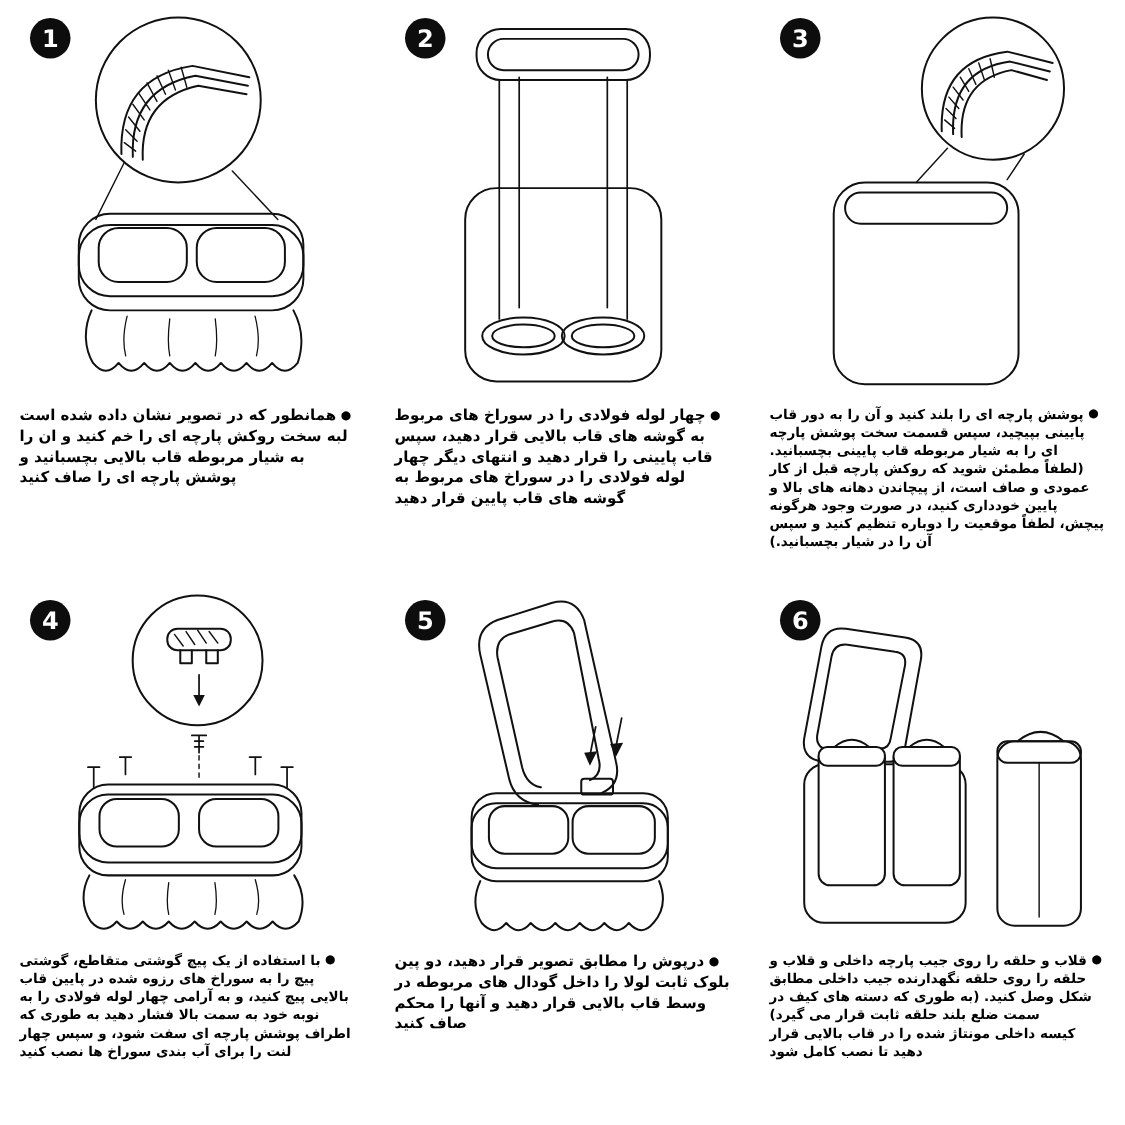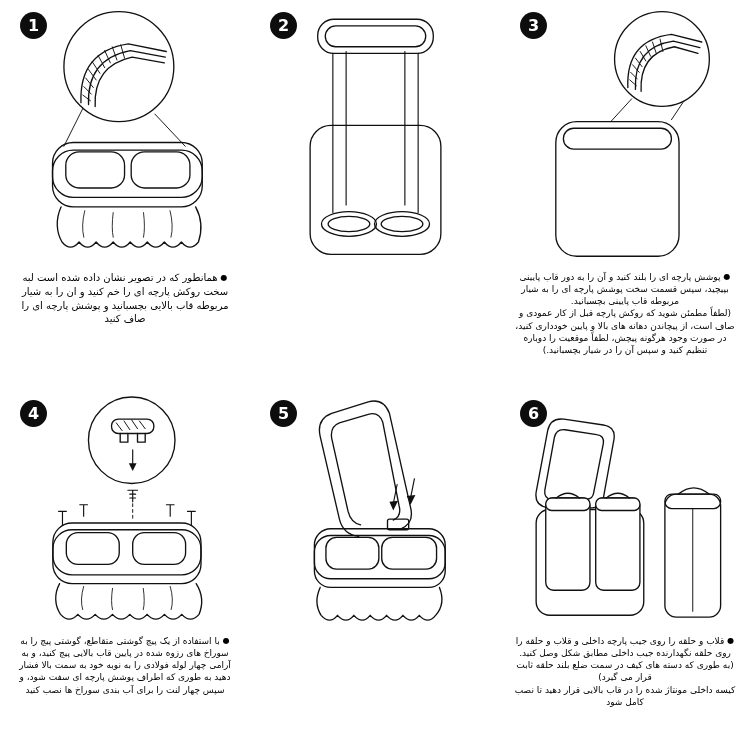--- a/index.html
+++ b/index.html
@@ -4,21 +4,21 @@
 <style>
   *{box-sizing:border-box}
   html,body{margin:0;padding:0}
   body{width:750px;height:750px;background:#ffffff;font-family:"DejaVu Sans",sans-serif;color:#000}
   .sheet{width:750px;height:750px;display:grid;grid-template-columns:250px 250px 250px;grid-template-rows:388px 362px;padding-top:4px}
   .panel{position:relative;display:flex;flex-direction:column;align-items:center}
   .badge{position:absolute;top:8px;left:20px;width:27px;height:27px;border-radius:50%;background:#0d0d0d;color:#fff;font-weight:bold;font-size:16px;display:flex;align-items:center;justify-content:center;z-index:2}
   .figure{flex:0 0 auto;display:flex;justify-content:center;align-items:flex-start;width:100%}
   .row1 .figure{height:262px}
   .row2 .figure{height:238px}
-  .caption{margin:5px 13px 0;direction:rtl;text-align:center;font-weight:normal;font-size:10px;line-height:1.38}
+  .caption{margin:5px 13px 0;direction:rtl;text-align:left;font-weight:bold;font-size:10px;line-height:1.38}
   .caption .txt{white-space:pre-line}
   .bullet{font-size:8px;margin-left:3px;vertical-align:1px}
   .cap-sm{font-size:9px;line-height:1.35}
   svg{display:block}
   .ln{fill:none;stroke:#111;stroke-width:1.4;stroke-linecap:round;stroke-linejoin:round}
 </style>
 </head>
 <body>
 
 <div class="sheet">
@@ -63,20 +63,21 @@
           <rect x="36" y="128" width="138" height="136" rx="22"></rect>
           <g>
             <ellipse cx="77" cy="232" rx="29" ry="13"></ellipse>
             <ellipse cx="77" cy="232" rx="22" ry="8"></ellipse>
             <ellipse cx="133" cy="232" rx="29" ry="13"></ellipse>
             <ellipse cx="133" cy="232" rx="22" ry="8"></ellipse>
           </g>
         </g>
       </svg>
     </div>
+    <p class="caption"><span class="bullet">●</span><span class="txt">چهار لوله فولادی را در سوراخ های مربوط به گوشه های قاب بالایی قرار دهید، سپس قاب پایینی را قرار دهید و انتهای دیگر چهار لوله فولادی را در سوراخ های مربوط به گوشه های قاب پایین قرار دهید</span></p>
   </section>
 
   <section class="panel row1">
     <div class="badge">3</div>
     <div class="figure">
       <svg viewBox="0 0 230 272" width="218" height="258">
         <g class="ln">
           <circle cx="154" cy="58" r="50"></circle>
           <path d="M118 88 Q116 38 164 32 L196 40"></path>
           <path d="M126 90 Q124 45 166 39 L194 46"></path>
@@ -143,20 +144,21 @@
           <g>
             <rect x="42" y="142" width="136" height="52" rx="17"></rect>
             <rect x="42" y="149" width="136" height="54" rx="17"></rect>
             <rect x="54" y="151" width="55" height="33" rx="11"></rect>
             <rect x="112" y="151" width="57" height="33" rx="11"></rect>
           </g>
           <path d="M48 203 C43 214 44 224 49 232 q9 10 17 0 q9 10 17 0 q9 10 17 0 q9 10 17 0 q9 10 17 0 q9 10 17 0 q9 10 17 0 C176 223 176 213 172 203"></path>
         </g>
       </svg>
     </div>
+    <p class="caption"><span class="bullet">●</span><span class="txt">درپوش را مطابق تصویر قرار دهید، دو پین بلوک ثابت لولا را داخل گودال های مربوطه در وسط قاب بالایی قرار دهید و آنها را محکم صاف کنید</span></p>
   </section>
 
   <section class="panel row2">
     <div class="badge">6</div>
     <div class="figure">
       <svg viewBox="0 0 230 245" width="221" height="236">
         <g class="ln">
           <g>
             <path d="M34 120 Q20 118 22 104 L34 40 Q37 26 51 28 L92 34 Q105 36 103 49 L92 110 Q90 122 77 120"></path>
             <path d="M38 112 Q30 110 31 102 L41 47 Q43 38 52 39 L85 44 Q93 45 92 53 L82 104 Q81 112 73 111"></path>

